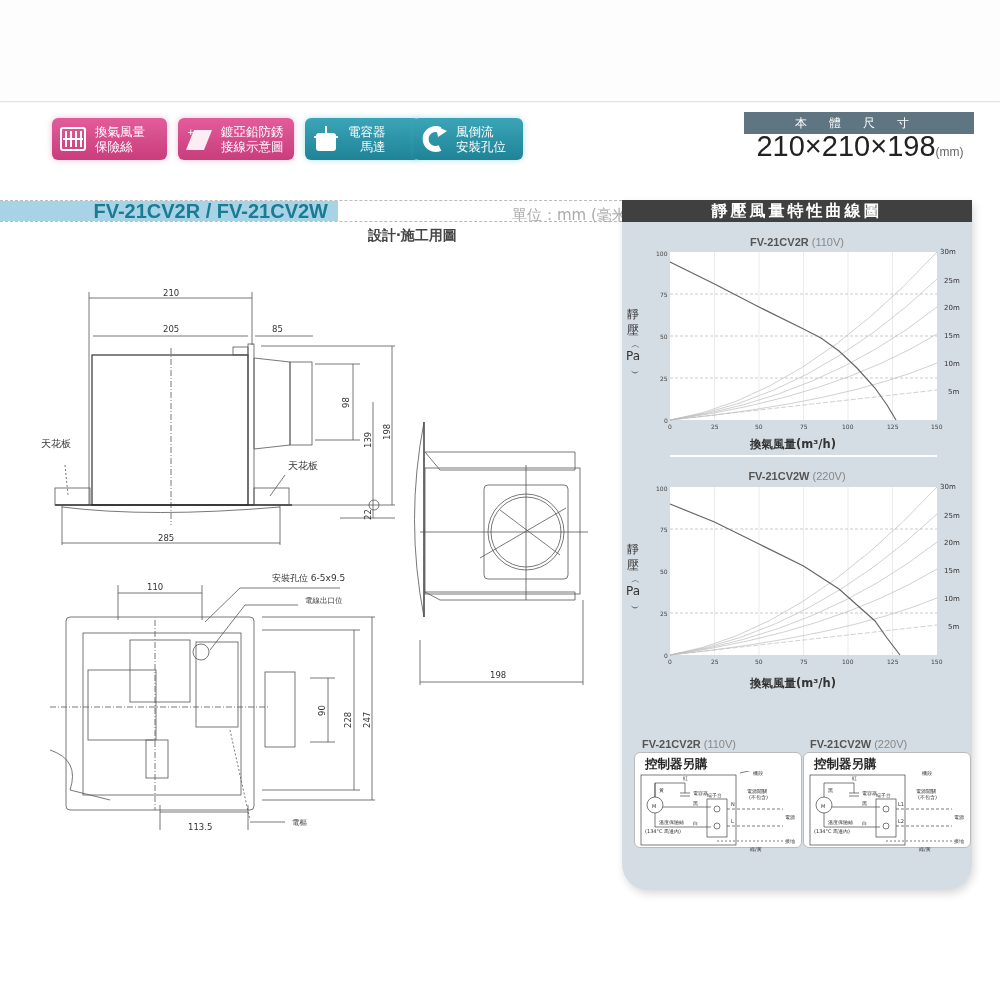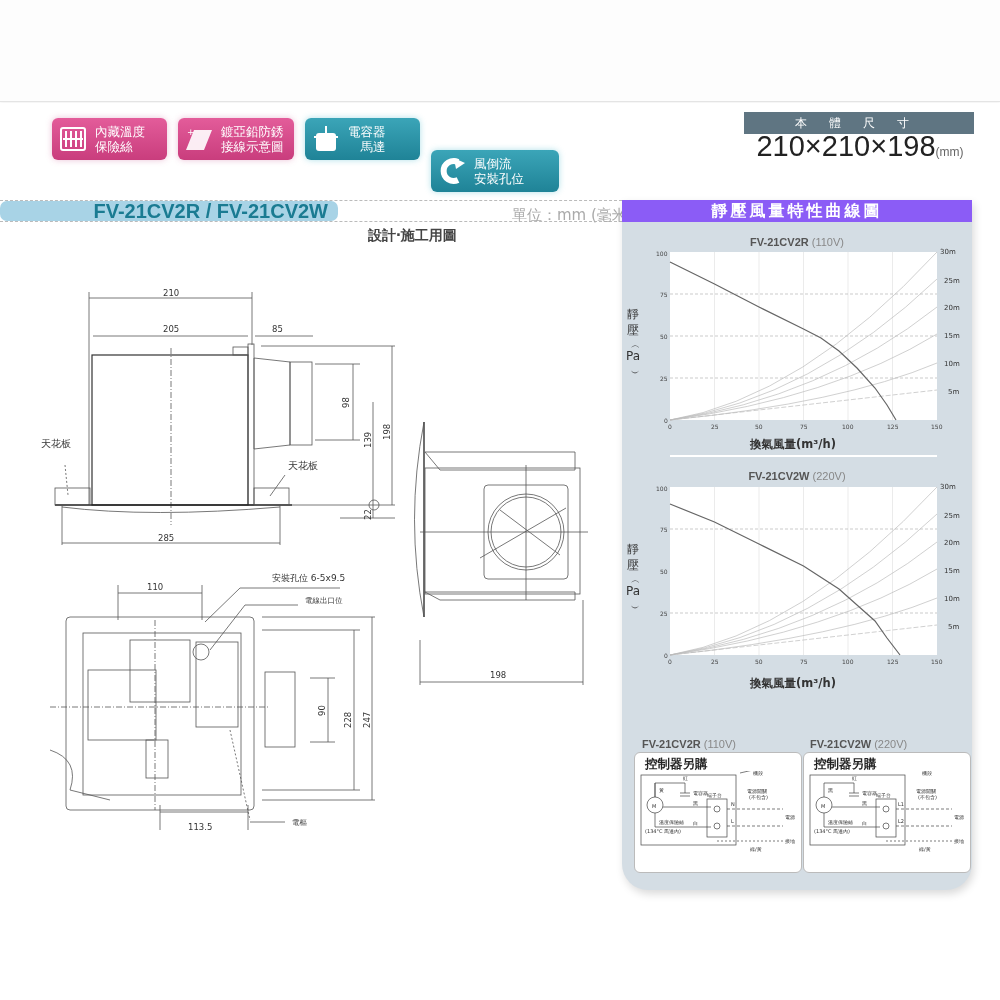--- a/index.html
+++ b/index.html
@@ -8,31 +8,31 @@
   .page { position: absolute; left: 0; top: 103px; width: 1000px; height: 795px; background: #ffffff; }
   .feature { position: absolute; top: 118px; height: 42px; border-radius: 6px; display: flex; align-items: center; padding-left: 6px; color: #fff; font-size: 12.5px; line-height: 15px; box-shadow: 0 0 6px rgba(200,80,140,0.35); }
   .feature.pink { background: linear-gradient(#e35c9a, #c93d7d); }
   .feature.teal { background: linear-gradient(#3ba5b8, #1f8397); box-shadow: 0 0 6px rgba(60,180,200,0.4); }
   .feature .ico { width: 30px; height: 30px; margin-right: 7px; display: flex; align-items: center; justify-content: center; }
   .feature .txt { display: flex; flex-direction: column; }
   .dims-head { position: absolute; left: 744px; top: 112px; width: 230px; height: 22px; background: #5f7582; color: #fff; font-size: 12px; text-align: center; line-height: 22px; letter-spacing: 22px; padding-left: 8px; }
   .dims-val { position: absolute; left: 744px; top: 130px; width: 232px; font-size: 29px; color: #222; font-family: "Liberation Sans", sans-serif; text-align: center; }
   .dims-val small { font-size: 12px; color: #666; }
   .titlebar { position: absolute; left: 0; top: 200px; width: 622px; height: 22px; border-top: 1px dashed #bbb; border-bottom: 1px dashed #bbb; }
-  .model-title { position: absolute; left: 0; top: 201px; width: 338px; height: 20px; background: #a8d3e6; color: #1a7b92; font-family: "Liberation Sans", sans-serif; font-size: 20px; font-weight: bold; line-height: 20px; text-align: right; padding-right: 10px; border-radius: 7px; }
+  .model-title { position: absolute; left: 0; top: 201px; width: 338px; height: 20px; background: #a8d3e6; color: #1a7b92; font-family: "Liberation Sans", sans-serif; font-size: 20px; font-weight: bold; line-height: 20px; text-align: right; padding-right: 10px; }
   .design-label { position: absolute; left: 368px; top: 203px; font-size: 14px; color: #444; font-weight: bold; margin-top: 24px; }
   .unit-label { position: absolute; left: 512px; top: 206px; font-size: 15px; color: #aaa; }
   .right-panel { position: absolute; left: 622px; top: 200px; width: 350px; height: 690px; background: #d4dde4; border-radius: 0 0 26px 26px; box-shadow: 2px 4px 8px rgba(0,0,0,0.15); }
-  .rp-head { position: absolute; left: 0; top: 0; width: 350px; height: 22px; background: #8b5cf6; color: #fff; font-size: 16px; font-weight: bold; text-align: center; line-height: 22px; letter-spacing: 3px; }
+  .rp-head { position: absolute; left: 0; top: 0; width: 350px; height: 22px; background: #404040; color: #fff; font-size: 16px; font-weight: bold; text-align: center; line-height: 22px; letter-spacing: 3px; }
   .chart-title { position: absolute; font-size: 11px; font-weight: bold; color: #555; font-family: "Liberation Sans", sans-serif; width: 350px; text-align: center; left: 0; }
   .chart-title span { font-weight: normal; color: #888; }
   .wire-head { position: absolute; left: 0; top: 498px; width: 350px; height: 24px; background: #8fa6b6; color: #fff; font-size: 15px; font-weight: bold; text-align: center; line-height: 24px; letter-spacing: 2px; }
   .wire-model { position: absolute; top: 538px; font-size: 11px; font-weight: bold; color: #555; font-family: "Liberation Sans", sans-serif; }
   .wire-model span { font-weight: normal; color: #888; }
-  .wire-box { position: absolute; top: 552px; width: 168px; height: 121px; background: #fff; border-radius: 6px; border: 1px solid #bbb; }
+  .wire-box { position: absolute; top: 552px; width: 168px; height: 96px; background: #fff; border-radius: 6px; border: 1px solid #bbb; }
   .wire-box .wb-title { position: absolute; left: 10px; top: 3px; font-size: 12.5px; color: #222; font-weight: bold; }
   svg text { font-family: "DejaVu Sans", sans-serif; }
 </style>
 </head>
 <body>
 
 <div class="topband"></div>
 <div class="page"></div>
 
 <div class="feature pink" style="left:52px;width:115px;">
@@ -42,21 +42,21 @@
         <g stroke="#fff" stroke-width="2">
           <line x1="6" y1="4" x2="6" y2="20"></line>
           <line x1="11" y1="4" x2="11" y2="20"></line>
           <line x1="16" y1="4" x2="16" y2="20"></line>
           <line x1="21" y1="4" x2="21" y2="20"></line>
           <line x1="3" y1="12" x2="23" y2="12"></line>
         </g>
       </svg>
   </div>
   <div class="txt">
-      <span>內藏溫度</span>
+      <span>換氣風量</span>
       <span>保險絲</span>
     </div>
 </div>
 
 <div class="feature pink" style="left:178px;width:116px;">
   <div class="ico">
     <svg width="30" height="26" viewBox="0 0 30 26">
         <polygon points="10,4 28,4 20,24 2,24" fill="#fff" opacity="0.9"></polygon>
         <text x="3" y="9" font-size="9" fill="#fff">+</text>
       </svg>
@@ -74,21 +74,21 @@
         <rect x="3" y="8" width="20" height="18" rx="3" fill="#fff"></rect>
         <rect x="1" y="11" width="24" height="2" fill="#fff"></rect>
       </svg>
   </div>
   <div class="txt" style="text-align:right;padding-right:8px;">
       <span style="text-align:left;">電容器</span>
       <span>馬達</span>
     </div>
 </div>
 
-<div class="feature teal" style="left:431px;width:128px;margin-top:32px;">
+<div class="feature teal" style="left:413px;width:110px;">
   <div class="ico">
     <svg width="28" height="28" viewBox="0 0 28 28">
         <path d="M20 5 A10 10 0 1 0 20 23" fill="none" stroke="#fff" stroke-width="6"></path>
         <polygon points="16,1 27,6 18,12" fill="#fff"></polygon>
       </svg>
   </div>
   <div class="txt">
       <span>風倒流</span>
       <span>安裝孔位</span>
     </div>

